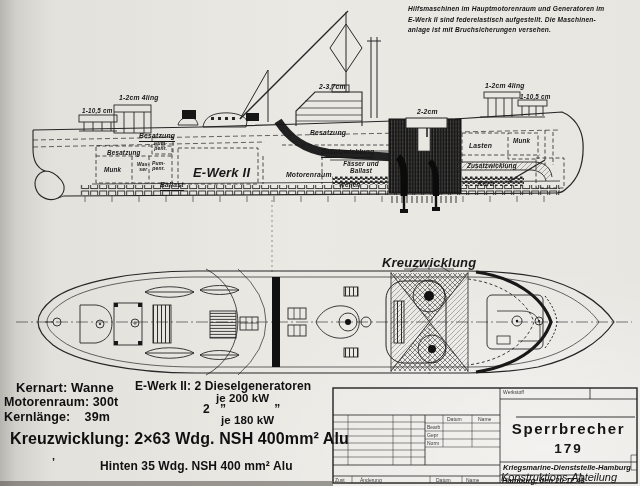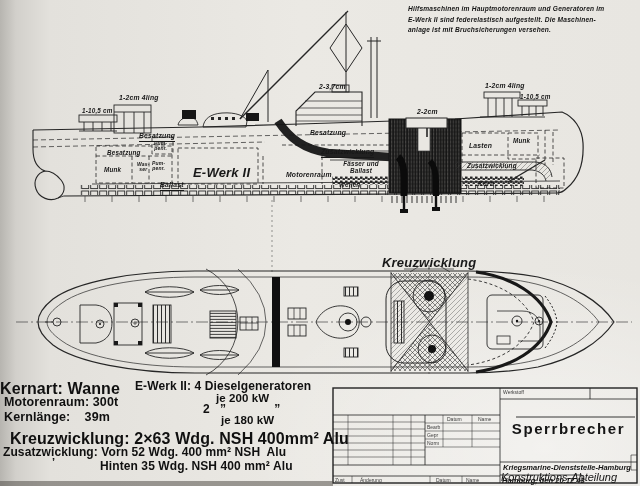--- a/index.html
+++ b/index.html
@@ -262,39 +262,39 @@
     <div>Ballast</div>
   </div>
   <div class="lbl s6" style="left:339px;top:182px">Wellen</div>
   <div class="lbl s7" style="left:469px;top:143px">Lasten</div>
   <div class="lbl s6" style="left:513px;top:138px">Munk</div>
   <div class="lbl s6" style="left:467px;top:163px">Zusatzwicklung</div>
   <div class="lbl s7" style="left:478px;top:181px">Kern</div>
 
   <div class="lbl s75" style="left:382px;top:256px">Kreuzwicklung</div>
 
-  <div class="spec" style="left:0;top:381px;font-size:16px">Kernart: Wanne</div>
+  <div class="spec" style="left:16px;top:381px;font-size:13px">Kernart: Wanne</div>
   <div class="spec" style="left:4px;top:396px;font-size:12.5px">Motorenraum: 300t</div>
   <div class="spec" style="left:4px;top:411px;font-size:12.5px">Kernlänge:    39m</div>
-  <div class="spec" style="left:135px;top:380px;font-size:12px">E-Werk II: 4 Dieselgeneratoren</div>
+  <div class="spec" style="left:135px;top:380px;font-size:12px">E-Werk II: 2 Dieselgeneratoren</div>
   <div class="spec" style="left:216px;top:393px;font-size:11.5px">je 200 kW</div>
   <div class="spec" style="left:203px;top:403px;font-size:12px">2   ”              ”</div>
   <div class="spec" style="left:221px;top:415px;font-size:11.5px">je 180 kW</div>
   <div class="spec" style="left:10px;top:431px;font-size:16px">Kreuzwicklung: 2×63 Wdg. NSH 400mm² Alu</div>
-  <div class="spec" style="left:3px;top:446px;font-size:12px">Zusatzwicklung: Vorn 52 Wdg. 400 mm² NSH  Alu</div>
   <div class="spec" style="left:52px;top:457px;font-size:11px">’</div>
   <div class="spec" style="left:100px;top:460px;font-size:12px">Hinten 35 Wdg. NSH 400 mm² Alu</div>
 
   <div class="tb small" style="left:503px;top:390px">Werkstoff</div>
   <div class="tb small" style="left:447px;top:417px">Datum</div>
   <div class="tb small" style="left:478px;top:417px">Name</div>
   <div class="tb small" style="left:427px;top:425px">Bearb</div>
   <div class="tb small" style="left:427px;top:433px">Gepr</div>
   <div class="tb small" style="left:427px;top:441px">Norm</div>
   <div class="tb big ctr" style="left:500px;top:421px;width:137px;font-size:15px">Sperrbrecher</div>
+  <div class="tb big ctr" style="left:500px;top:442px;width:137px;font-size:13.5px;letter-spacing:2px">179</div>
   <div class="tb" style="left:503px;top:464px;font-size:7.5px;font-weight:700;font-style:italic">Kriegsmarine-Dienststelle-Hamburg</div>
   <div class="tb ctr" style="left:500px;top:471.5px;width:118px;font-size:11px;font-weight:400;font-style:italic">Konstruktions-Abteilung</div>
   <div class="tb" style="left:502px;top:476.5px;font-size:7.6px;font-weight:700;font-style:italic">Hamburg, den 20.12.43</div>
   <div class="tb small" style="left:335px;top:477.5px">Zust</div>
   <div class="tb small" style="left:360px;top:477.5px">Änderung</div>
   <div class="tb small" style="left:436px;top:477.5px">Datum</div>
   <div class="tb small" style="left:466px;top:477.5px">Name</div>
 
 </div>
 

